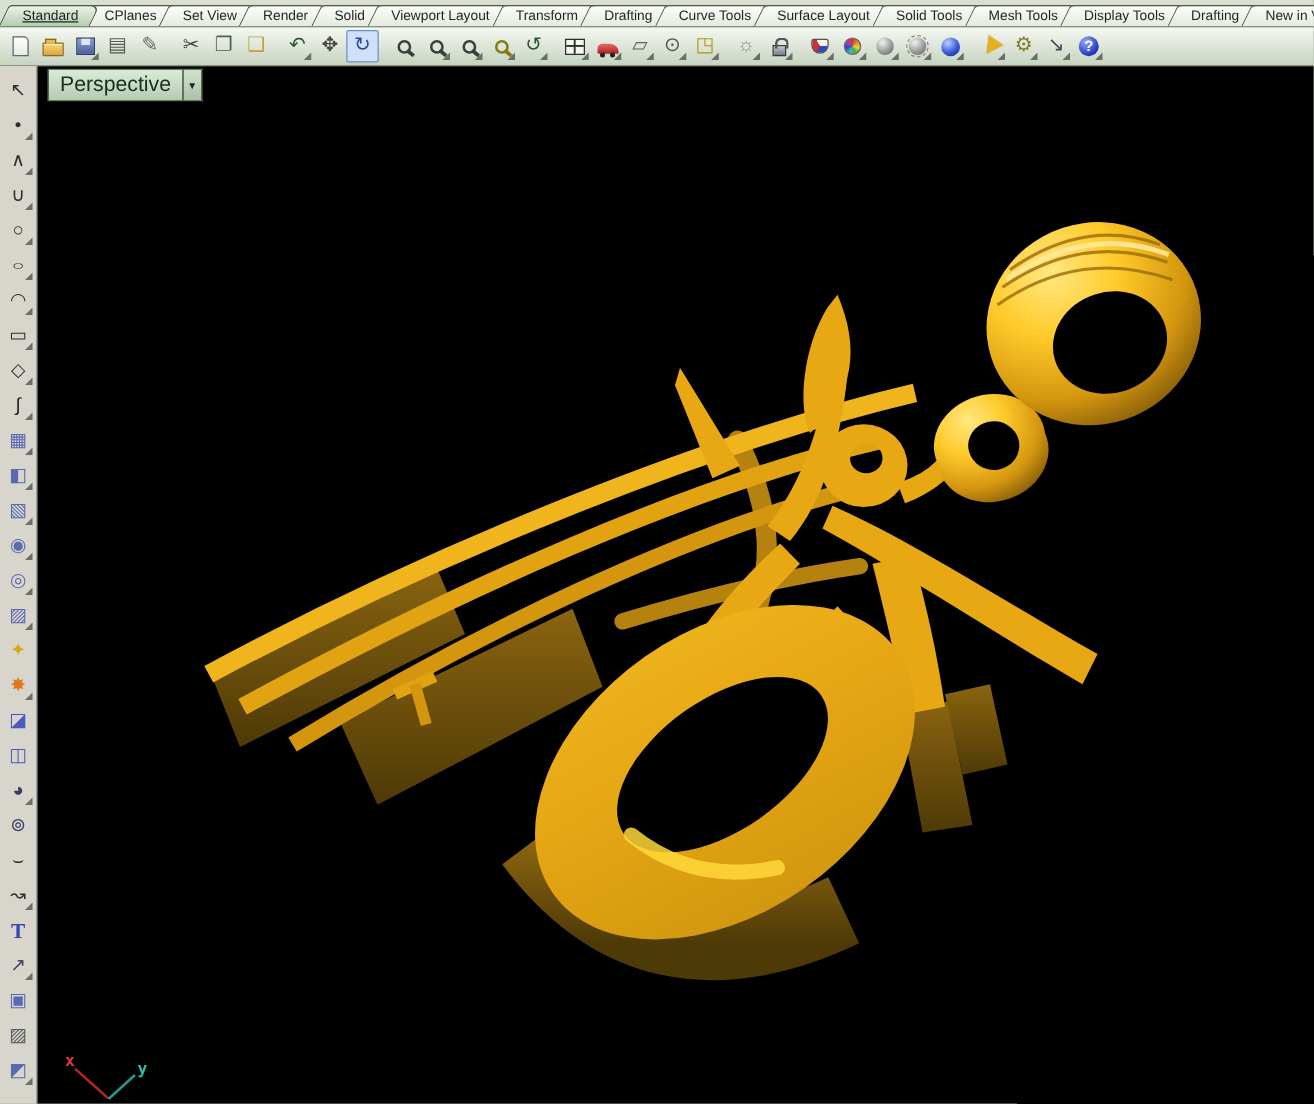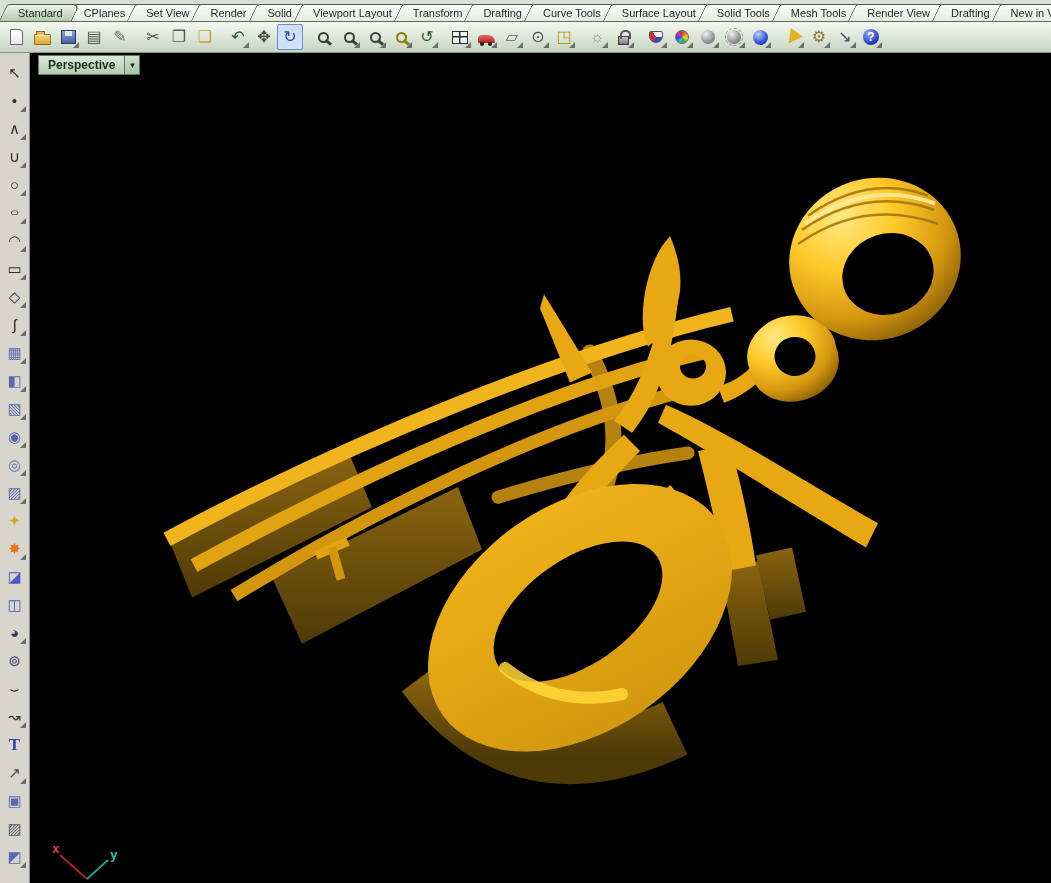--- a/index.html
+++ b/index.html
@@ -3,21 +3,21 @@
 <meta charset="utf-8">
 <style>
   * { box-sizing: border-box; margin: 0; padding: 0; }
   html,body { width:1051px; height:883px; overflow:hidden; font-family:"Liberation Sans", sans-serif; background:#9a9a9a; }
   #app { width:1051px; height:883px; display:flex; flex-direction:column; background:#d7e0d2; }
 
   
   .tabbar { height:22px; display:flex; align-items:flex-end; padding-left:10px; background:#d7e0d2; border-bottom:1px solid #5f6c5a; }
   .tab { position:relative; padding:3px 13px 2px 15px; margin-left:-7px; font-size:11px; color:#1c241c; cursor:default; z-index:1; white-space:nowrap; }
   .tab::before { content:''; position:absolute; inset:0; background:linear-gradient(#fbfdfa,#e3eade); border:1px solid #4d584a; border-bottom:none; transform:skewX(-26deg); border-radius:3px 7px 0 0; z-index:-1; }
-  .tab.active { z-index:3; }
+  .tab.active { z-index:3;text-decoration:underline; }
   .tab.active::before { background:linear-gradient(#ecf3e8,#b4cbaf); }
 
   
   .toolbar { height:31px; display:flex; align-items:center; padding:2px 3px; background:linear-gradient(#f4f8f1,#c7d4c2); border-bottom:1px solid #8a947f; }
   .tbtn { position:relative; width:26px; height:26px; display:flex; align-items:center; justify-content:center; border:1px solid transparent; border-radius:2px; flex:0 0 auto; }
   .tbtn.active { background:#cfe0f8; border-color:#6a90c8; }
   .tbtn.gap { margin-left:7px; }
   .tbtn .glyph { font-size:16px; line-height:1; color:var(--ic,#444); }
   .flyout::after { content:''; position:absolute; right:1px; bottom:1px; border-left:6px solid transparent; border-bottom:6px solid #6b6f66; }
 
@@ -47,21 +47,21 @@
   
   .main { flex:1; display:flex; min-height:0; }
   .sidebar { width:30px; background:#d8d5cc; border-right:1px solid #8f8c83; display:flex; flex-direction:column; align-items:center; padding-top:5px; }
   .sbtn { position:relative; width:26px; height:28px; display:flex; align-items:center; justify-content:center; border:1px solid transparent; border-radius:2px; flex:0 0 auto; }
   .sbtn .glyph { font-size:15px; line-height:1; color:var(--ic,#333); }
   .sbtn.ic-ellipse .glyph { transform:scaleY(.62); font-size:17px; }
   .sbtn.ic-textT .glyph { font-family:"Liberation Serif",serif; font-weight:bold; font-size:17px; }
 
   .viewport { position:relative; flex:1; background:#000; overflow:hidden; }
   .vp-title { position:absolute; top:2px; left:8px; display:flex; align-items:stretch; z-index:5; cursor:default; }
-  .vp-title-label { padding:2px 9px; font-size:12px; color:#16301a; background:linear-gradient(#dcead8,#b6ccb1); border:1px solid #5a7a5e;font-weight:bold; }
+  .vp-title-label { padding:2px 9px; font-size:17px; color:#16301a; background:linear-gradient(#dcead8,#b6ccb1); border:1px solid #5a7a5e; }
   .vp-title-drop { width:15px; display:flex; align-items:center; justify-content:center; font-size:8px; color:#223; background:linear-gradient(#d2e2ce,#aac2a6); border:1px solid #5a7a5e; border-left:none; }
   .canvas-svg { position:absolute; inset:0; width:100%; height:100%; }
   .axis-svg { position:absolute; left:0; bottom:0; width:140px; height:90px; }
   .axis-label { font-family:"DejaVu Sans Mono",monospace; font-size:13px; font-weight:bold; }
 </style>
 </head>
 <body>
 
 <div id="app">
 
@@ -109,21 +109,21 @@
 
       <span class="tab">
         <span class="tab-label">Solid Tools</span>
       </span>
 
       <span class="tab">
         <span class="tab-label">Mesh Tools</span>
       </span>
 
       <span class="tab">
-        <span class="tab-label">Render View</span>
+        <span class="tab-label">Display Tools</span>
       </span>
 
       <span class="tab">
         <span class="tab-label">Drafting</span>
       </span>
 
       <span class="tab">
         <span class="tab-label">New in V5</span>
       </span>
     </nav>

